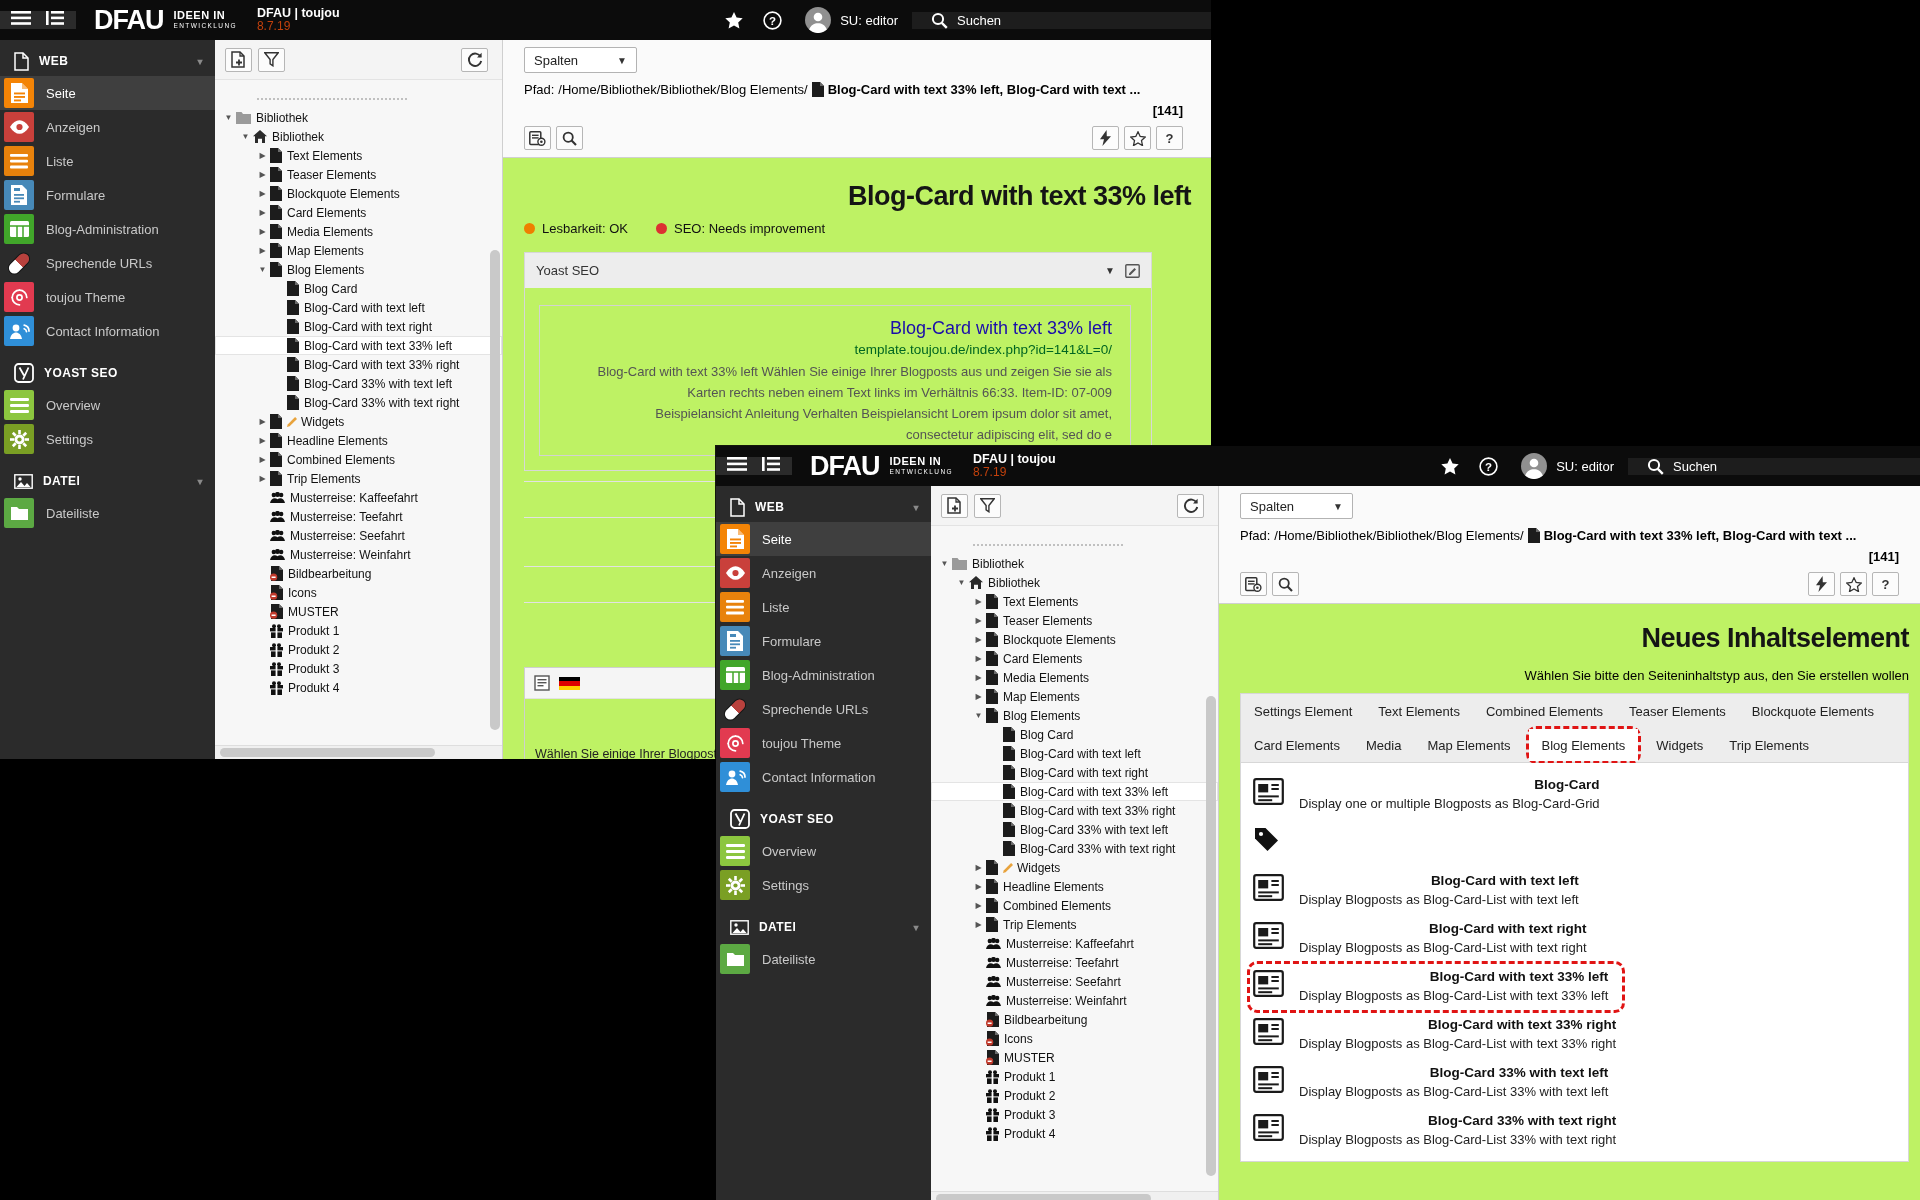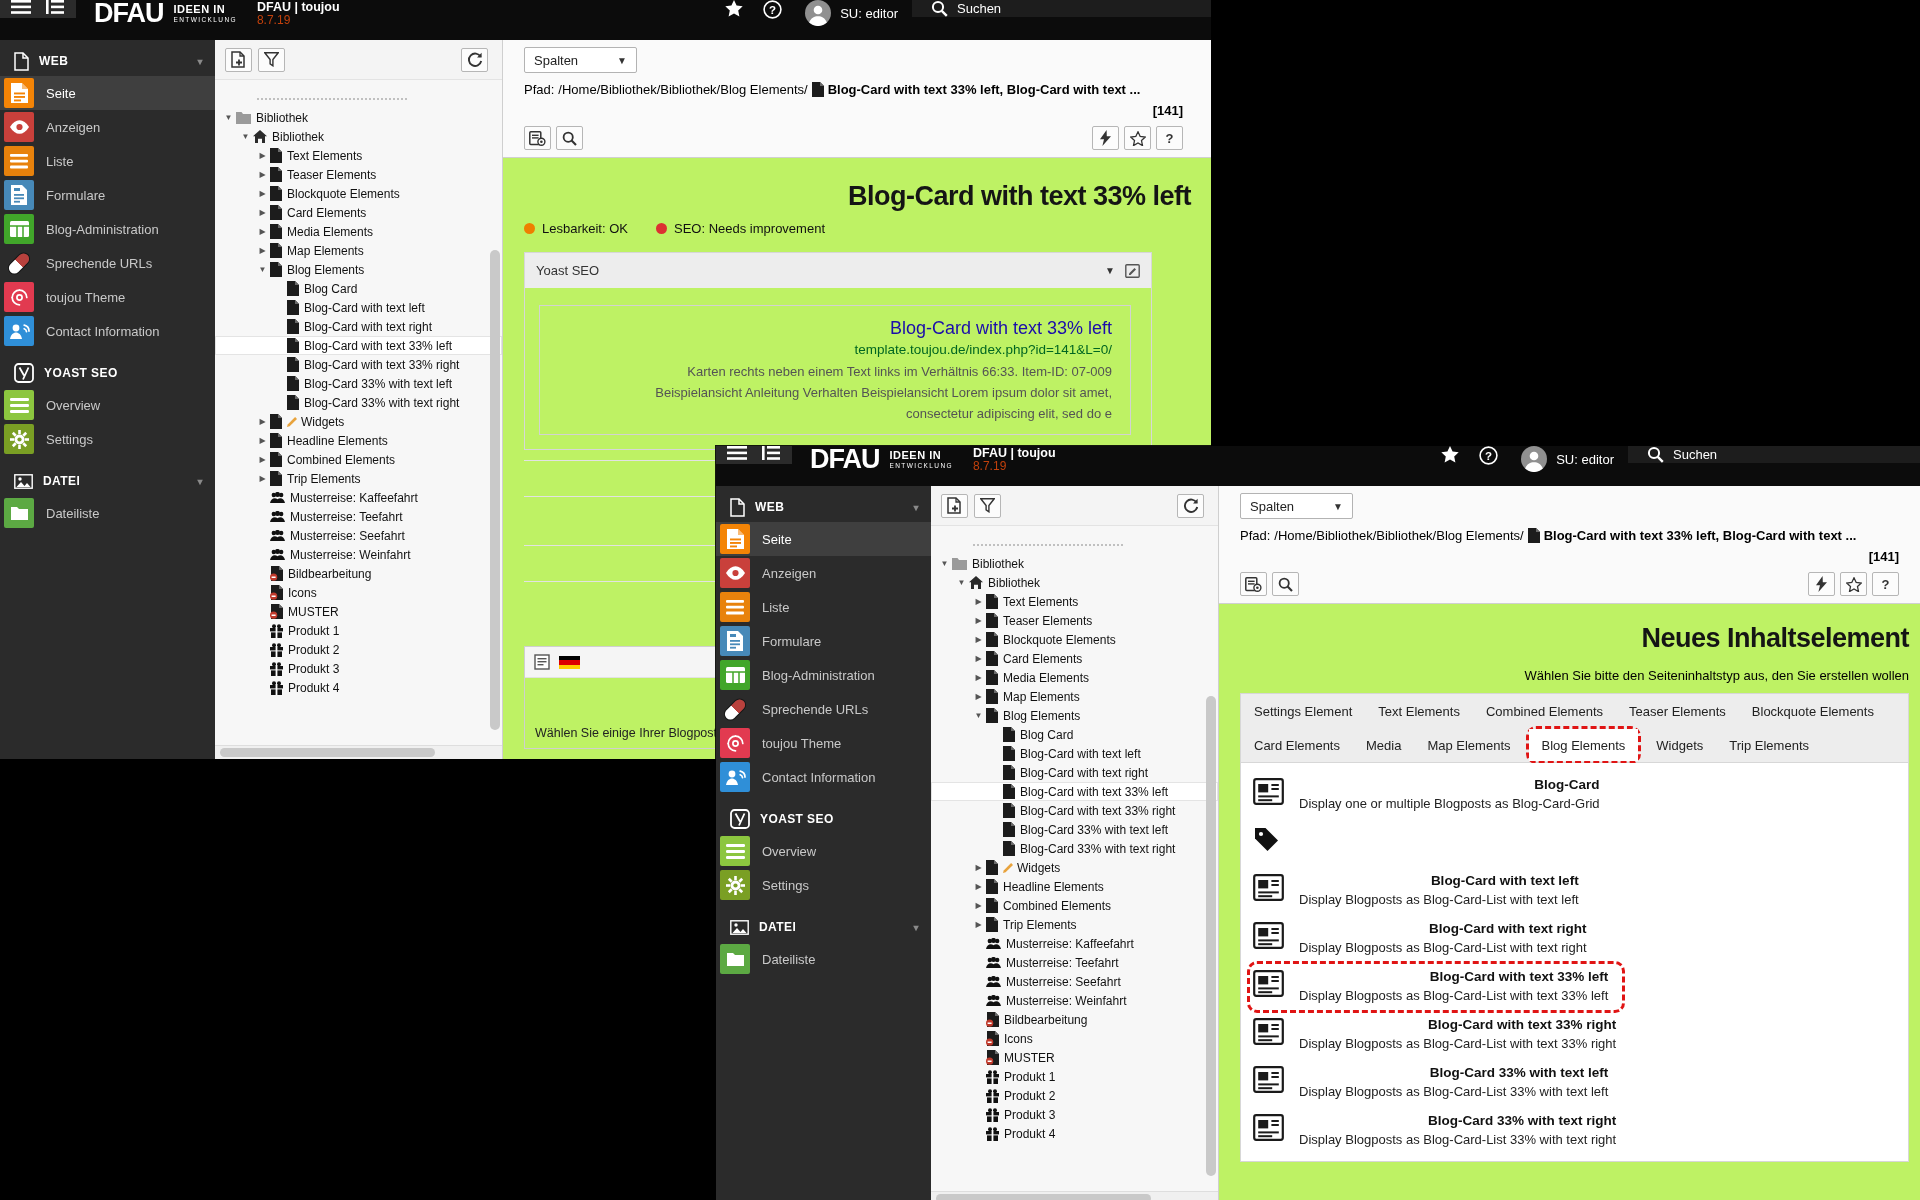--- a/index.html
+++ b/index.html
@@ -3,21 +3,21 @@
 <meta charset="utf-8">
 <title>DFAU | toujou</title>
 <style>
   html,body{margin:0;padding:0;background:#000;font-family:"Liberation Sans",sans-serif;}
   #canvas{position:relative;width:1920px;height:1200px;background:#000;overflow:hidden;}
   .window{position:absolute;width:1211px;height:759px;background:#fff;overflow:hidden;display:flex;flex-direction:column;}
   #w1{left:0;top:0;z-index:1;}
   #w2{left:716px;top:446px;z-index:2;box-shadow:-1px -1px 0 rgba(0,0,0,.9);}
 
   
-  .topbar{flex:0 0 40px;height:40px;background:#0c0c0c;display:flex;align-items:flex-start;color:#fff;}
+  .topbar{flex:0 0 40px;height:40px;background:#0c0c0c;display:flex;align-items:center;color:#fff;}
   .tb-left{flex:0 0 76px;background:#2b2b2b;display:flex;align-items:center;gap:15px;padding-left:11px;box-sizing:border-box;}
   .tb-logo{display:flex;align-items:center;padding-left:18px;gap:10px;}
   .brand{font-size:27px;font-weight:bold;letter-spacing:-1px;line-height:1;}
   .claim{display:flex;flex-direction:column;justify-content:center;line-height:1;}
   .claim .c1{font-size:11px;font-weight:bold;letter-spacing:.5px;}
   .claim .c2{font-size:6.5px;letter-spacing:1.4px;margin-top:2px;}
   .tb-site{display:flex;flex-direction:column;justify-content:center;margin-left:20px;line-height:1.15;}
   .tb-site .s1{font-size:12.5px;font-weight:bold;}
   .tb-site .s2{font-size:12px;color:#c2410c;}
   .tb-spacer{flex:1;}
@@ -793,20 +793,21 @@
                   <svg width="15" height="14" viewBox="0 0 15 14">
                     <rect x=".8" y=".8" width="13.4" height="12.4" rx="1" fill="none" stroke="#555" stroke-width="1.4"></rect>
                     <path d="M4 9.5L9.5 4l1.5 1.5L5.5 11H4z" fill="#555"></path>
                   </svg>
                 </span>
               </div>
               <div class="gbox">
                 <div class="gtitle">Blog-Card with text 33% left</div>
                 <div class="gurl">template.toujou.de/index.php?id=141&amp;L=0/</div>
                 <div class="gdesc">
+                  <div>Blog-Card with text 33% left Wählen Sie einige Ihrer Blogposts aus und zeigen Sie sie als</div>
                   <div>Karten rechts neben einem Text links im Verhältnis 66:33.  Item-ID: 07-009</div>
                   <div>Beispielansicht     Anleitung     Verhalten Beispielansicht Lorem ipsum dolor sit amet,</div>
                   <div>consectetur adipiscing elit, sed do e</div>
                 </div>
               </div>
             </div><div class="hr"></div><div class="sectionlabel">Kopfbereich</div><div class="hr"></div><span class="inhalt-btn">
               <span class="icon" style="display: flex; align-items: center;">
                 <svg width="16" height="15" viewBox="0 0 16 15">
                   <rect x="1" y="1" width="9.5" height="12.5" rx="1" fill="none" stroke="#333" stroke-width="1.4"></rect>
                   <rect x="3" y="3.6" width="5.5" height="1.2" fill="#333"></rect>

